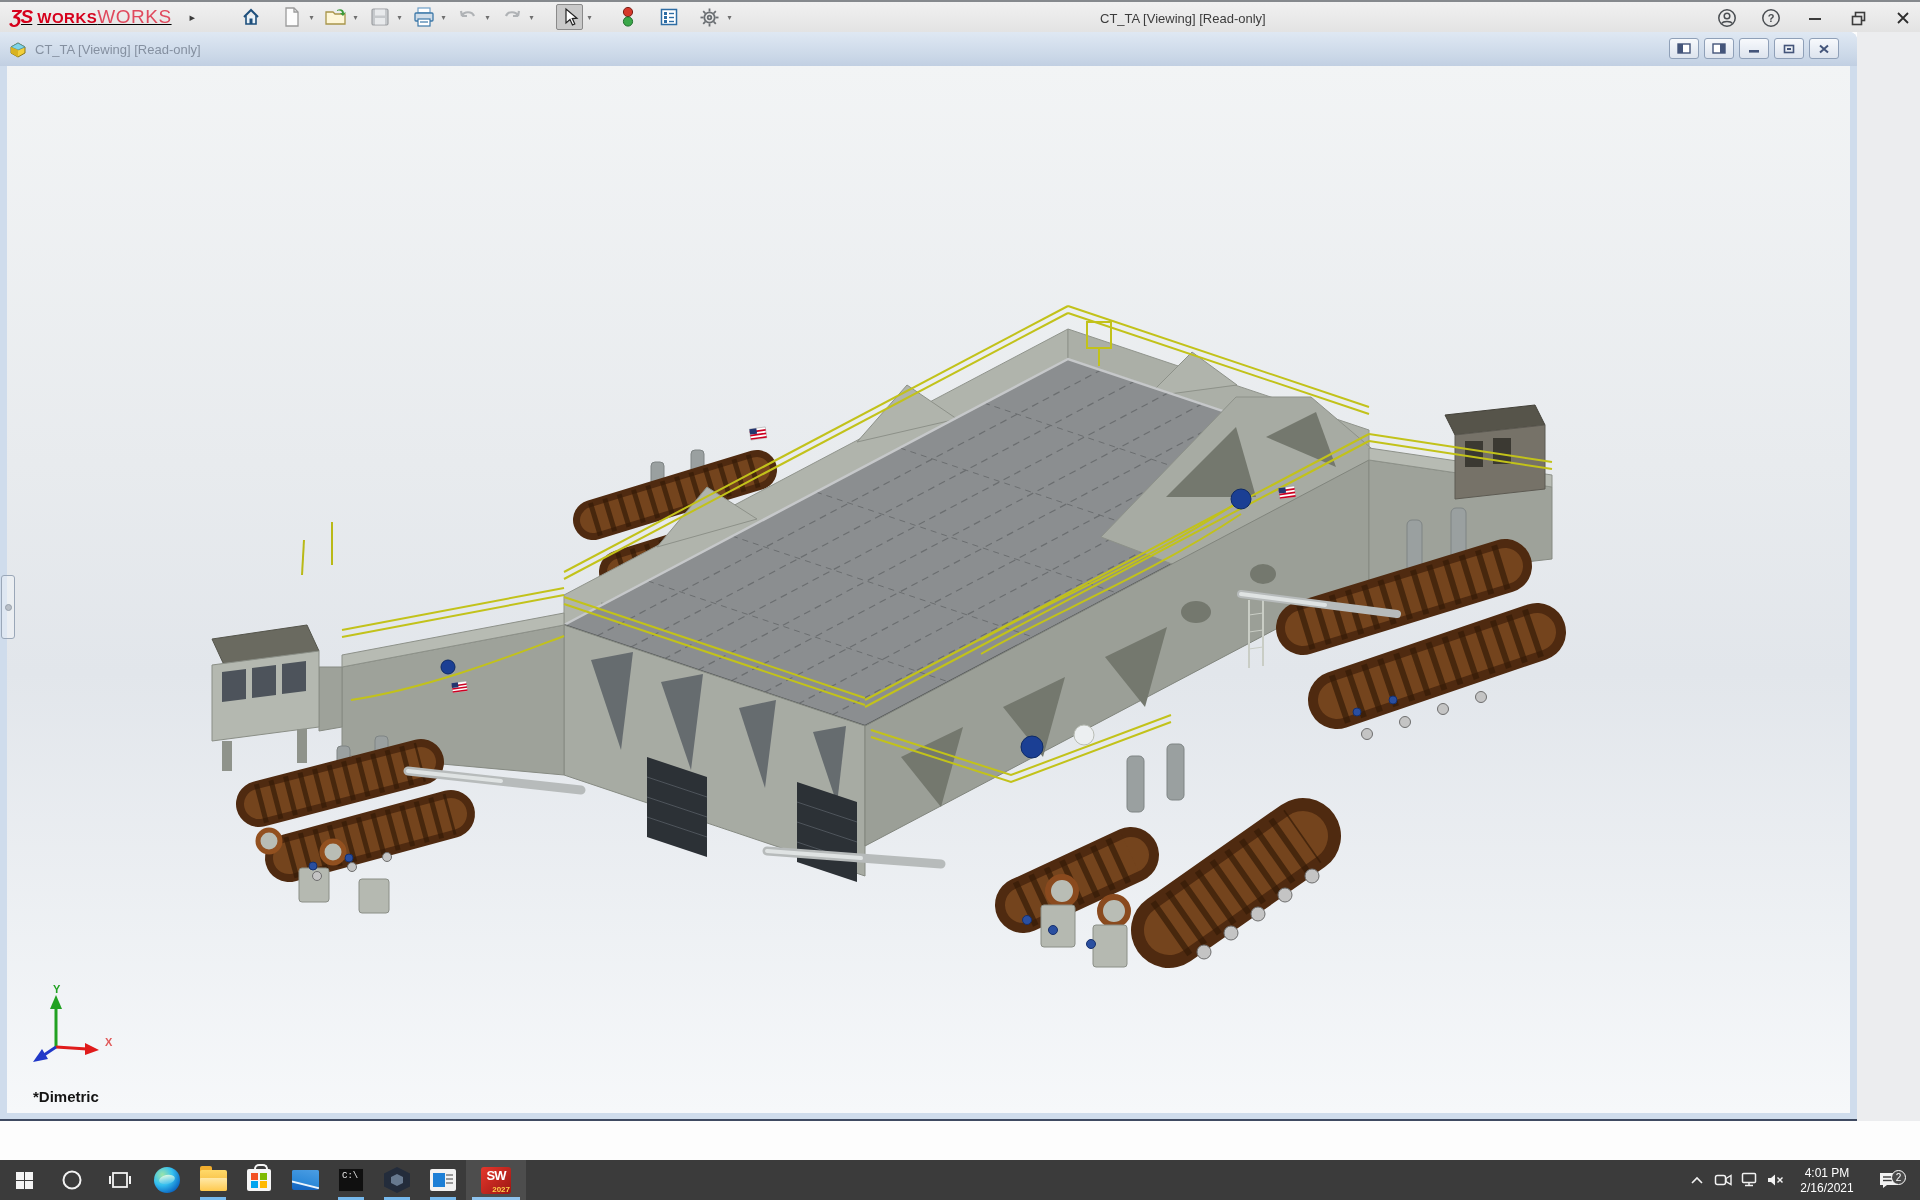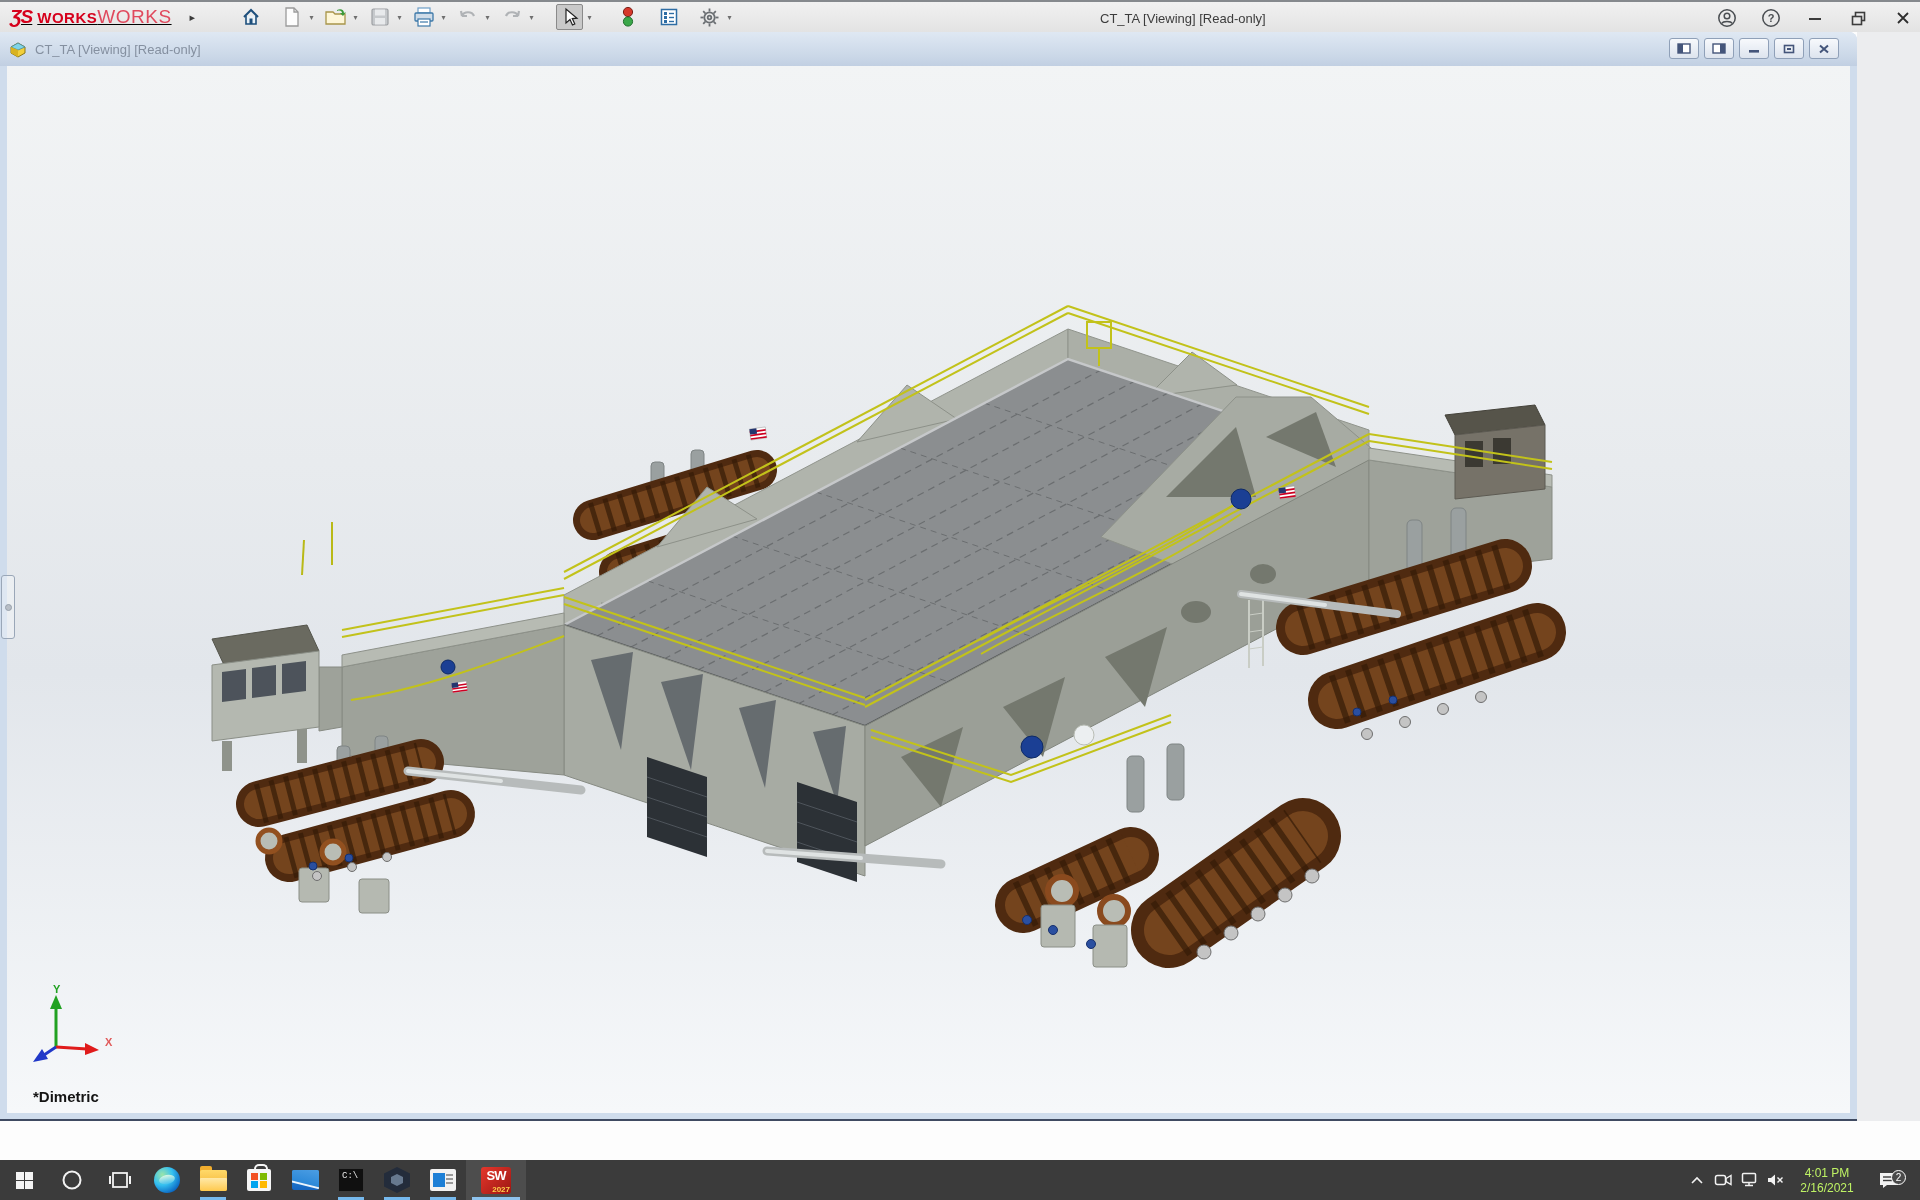--- a/index.html
+++ b/index.html
@@ -66,21 +66,21 @@
   .tb-search input { border:none; outline:none; background:transparent; font-size:15px; color:#3c3c3c;
     font-family:"Liberation Sans", sans-serif; width:260px; }
   .tb-search input::placeholder { color:#3c3c3c; opacity:1; }
   .tb-ibtn { width:48px; display:flex; align-items:center; justify-content:center; position:relative; }
   .tb-app { width:46px; display:flex; align-items:center; justify-content:center; position:relative; }
   .tb-app.active { background:#4d4d4d; width:60px; }
   .runline { position:absolute; bottom:0; left:50%; transform:translateX(-50%); width:26px; height:3px; background:#76b9ed; }
   .tb-app.active .runline { width:48px; background:#8ec3ee; }
   .tb-tray { margin-left:auto; display:flex; align-items:center; }
   .tray-ic { width:26px; height:40px; display:flex; align-items:center; justify-content:center; }
-  .tb-clock { width:78px; text-align:center; color:#bef264; font-size:12px; line-height:15px; padding-top:1px; }
+  .tb-clock { width:78px; text-align:center; color:#ffffff; font-size:12px; line-height:15px; padding-top:1px; }
   .tb-action { width:46px; position:relative; display:flex; align-items:center; justify-content:center; }
   .badge { position:absolute; right:6px; bottom:5px; min-width:15px; height:15px; border-radius:50%;
     background:#4a4a4a; border:1px solid #fff; color:#fff; font-size:10px; display:flex; align-items:center; justify-content:center; }
   .show-desktop { width:8px; border-left:1px solid #5a5a5a; }
 
   
   .edge-ic { width:26px; height:26px; border-radius:50%;
     background:radial-gradient(circle at 32% 30%, #9be5a9 0%, #35c1f1 40%, #0a66c2 78%, #084a8f 100%); position:relative; }
   .edge-ic::after { content:""; position:absolute; left:5px; top:8px; width:16px; height:9px; border-radius:50%;
     background:linear-gradient(#d7f7e2,#49c2ee); transform:rotate(-12deg); }

